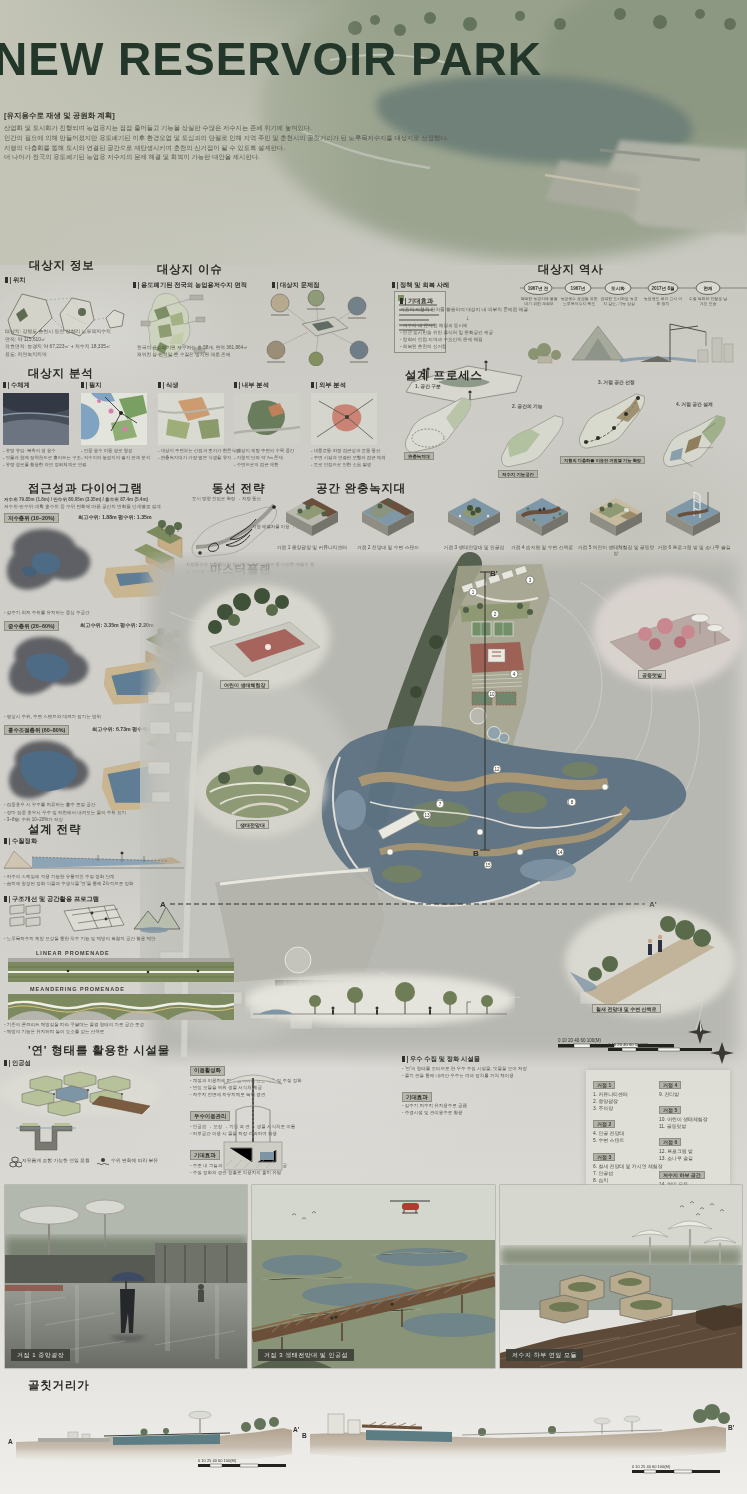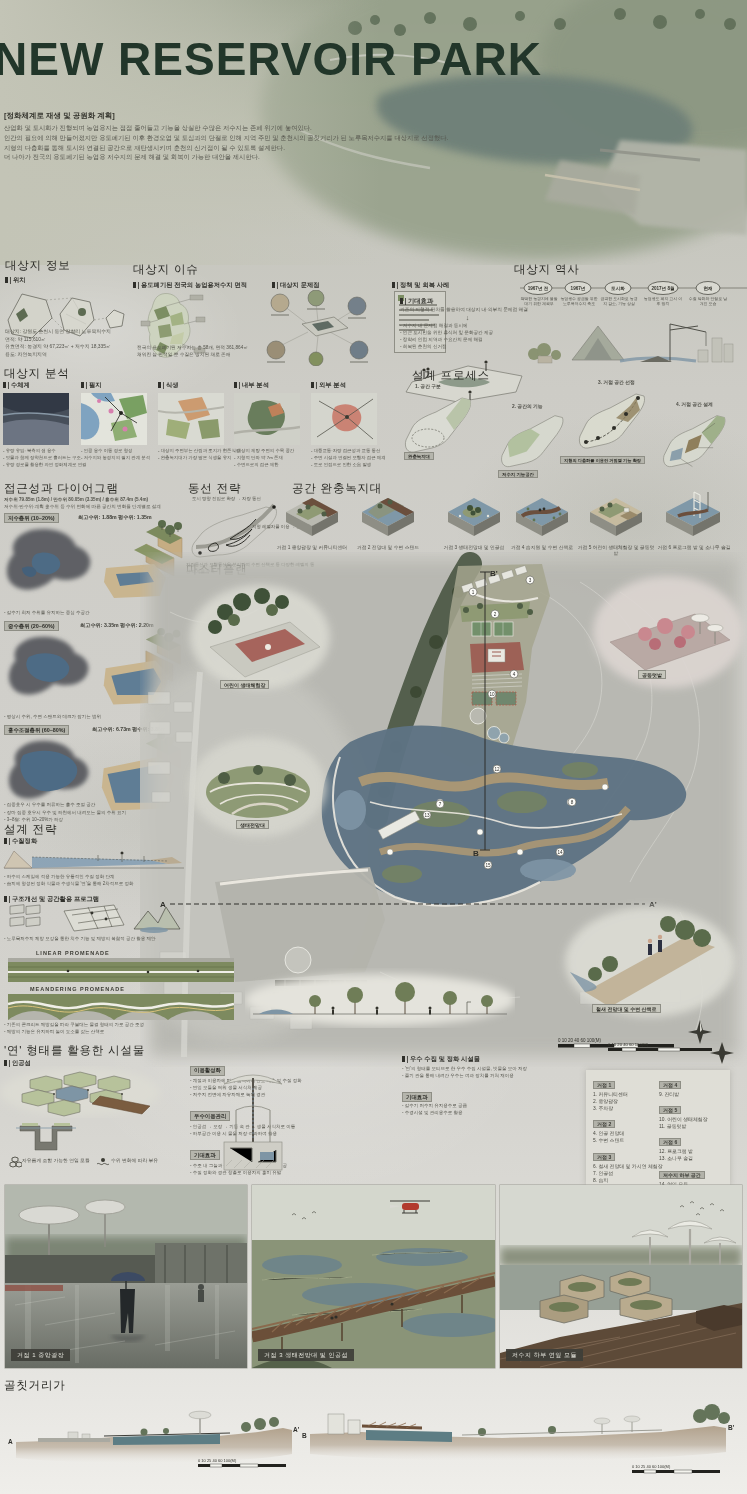--- a/index.html
+++ b/index.html
@@ -10,21 +10,21 @@
   }
   .poster::before{content:"";position:absolute;inset:0;pointer-events:none;
     background:
       radial-gradient(220px 120px at 12% 22%, rgba(255,255,255,.25), transparent 70%),
       radial-gradient(300px 180px at 55% 48%, rgba(255,255,255,.18), transparent 70%),
       radial-gradient(260px 160px at 85% 35%, rgba(120,128,108,.14), transparent 70%),
       radial-gradient(340px 220px at 40% 70%, rgba(255,255,255,.16), transparent 70%),
       radial-gradient(240px 140px at 20% 55%, rgba(110,118,100,.10), transparent 70%);
   }
   .abs{position:absolute;}
-  .h1{font-weight:normal;font-size:11.5px;letter-spacing:.8px;color:#2b2b26;}
+  .h1{font-weight:bold;font-size:11.5px;letter-spacing:.8px;color:#2b2b26;margin-left:24px;}
   .sub{font-size:6.3px;font-weight:bold;color:#2f2f2a;white-space:nowrap;}
   .sub .bar{display:inline-block;width:2.5px;height:6px;background:#2f2f2a;margin-right:2px;vertical-align:-1px;}
   .micro{font-size:5.2px;line-height:1.55;color:#54544c;}
   .micro div{white-space:nowrap;}
   .cap{font-size:4.8px;color:#4c4c45;text-align:center;line-height:1.3;}
   .badge{display:inline-block;background:#b5b5ac;border:.5px solid #8e8e85;font-size:5.4px;font-weight:bold;
          color:#2e2e29;padding:.5px 3px;white-space:nowrap;}
   .vals{font-size:5.2px;font-weight:bold;color:#3c3c35;}
   .mp-badge{position:absolute;background:#c7c7bd;border:.5px solid #8e8e85;font-size:5px;font-weight:bold;
             color:#33332d;padding:.5px 3px;white-space:nowrap;}
@@ -95,21 +95,21 @@
         <linearGradient id="fadeL" x1="0" y1="0" x2="1" y2="0">
           <stop offset="0" stop-color="#c3c4b6"></stop>
             <stop offset=".55" stop-color="#c3c4b6" stop-opacity=".55"></stop>
           <stop offset="1" stop-color="#c3c4b6" stop-opacity="0"></stop>
         </linearGradient>
       </defs>
     </svg>
   </div>
 
   <div class="abs" style="left:-6px;top:32px;font-size:46px;font-weight:bold;letter-spacing:1px;color:#22362a;white-space:nowrap">NEW RESERVOIR PARK</div>
-  <div class="abs" style="left:4px;top:111px;font-size:7.5px;font-weight:bold;color:#33332c">[정화체계로 재생 및 공원화 계획]</div>
+  <div class="abs" style="left:4px;top:111px;font-size:7.5px;font-weight:bold;color:#33332c">[유지용수로 재생 및 공원화 계획]</div>
   <div class="abs micro" style="left:4px;top:123px;width:480px;font-size:6.3px">
       <div>산업화 및 도시화가 진행되며 농업용지는 점점 줄어들고 기능을 상실한 수많은 저수지는 존폐 위기에 놓여있다.</div>
       <div>인간의 필요에 의해 만들어졌지만 용도폐기된 이후 환경오염 및 도심과의 단절로 인해 지역 주민 및 춘천시의 골칫거리가 된 노루목저수지를 대상지로 선정했다.</div>
       <div>지형의 다층화를 통해 도시와 연결된 공간으로 재탄생시키며 춘천의 신거점이 될 수 있도록 설계한다.</div>
       <div>더 나아가 전국의 용도폐기된 농업용 저수지의 문제 해결 및 회복이 가능한 대안을 제시한다.</div>
     </div>
 
   <div class="abs h1" style="left:5px;top:258px">대상지 정보</div>
   <div class="abs sub" style="left:5px;top:276px"><span class="bar"></span><span>| 위치</span></div>
   <div class="abs" style="left:2px;top:284px">
@@ -353,21 +353,21 @@
         </g>
       <circle cx="36" cy="24" r="2" fill="#3a3a32"></circle>
     </svg>
     <div class="micro" style="width:74px;font-size:4.4px;margin-top:3px">
         <div>- 대중교통·차량 접근성과 교통 동선</div>
         <div>- 주변 시설과 연결된 보행자 접근 체계</div>
         <div>- 도로 인접으로 인한 소음 발생</div>
       </div>
   </div>
 
-  <div class="abs h1" style="left:412px;top:368px">설계 프로세스</div>
+  <div class="abs h1" style="left:381px;top:368px">설계 프로세스</div>
   <div class="abs cap" style="left:415px;top:384px;font-weight:bold">1. 공간 구분</div>
   <div class="abs" style="left:402px;top:392px">
     <svg width="82" height="70" viewBox="0 0 82 70">
       <path d="M60,6 L68,8 C70,14 66,20 62,26 L48,44 C44,50 38,54 30,56 L12,60 C5,61 2,55 4,48 L10,36 C14,28 24,24 34,20 Z" fill="#dadbd3" stroke="#8a8a81" stroke-width=".7"></path>
       <path d="M60,6 L68,8 C70,14 66,20 62,26 L52,38 L44,26 Z" fill="#b9c4a9"></path>
       <ellipse cx="26" cy="46" rx="16" ry="9" fill="none" stroke="#55554c" stroke-width=".6" stroke-dasharray="2 1.5"></ellipse>
     </svg>
   </div>
   <div class="abs badge" style="left:404px;top:452px;font-size:4.4px">완충녹지대</div>
   <div class="abs cap" style="left:512px;top:404px;font-weight:bold">2. 공간의 기능</div>

